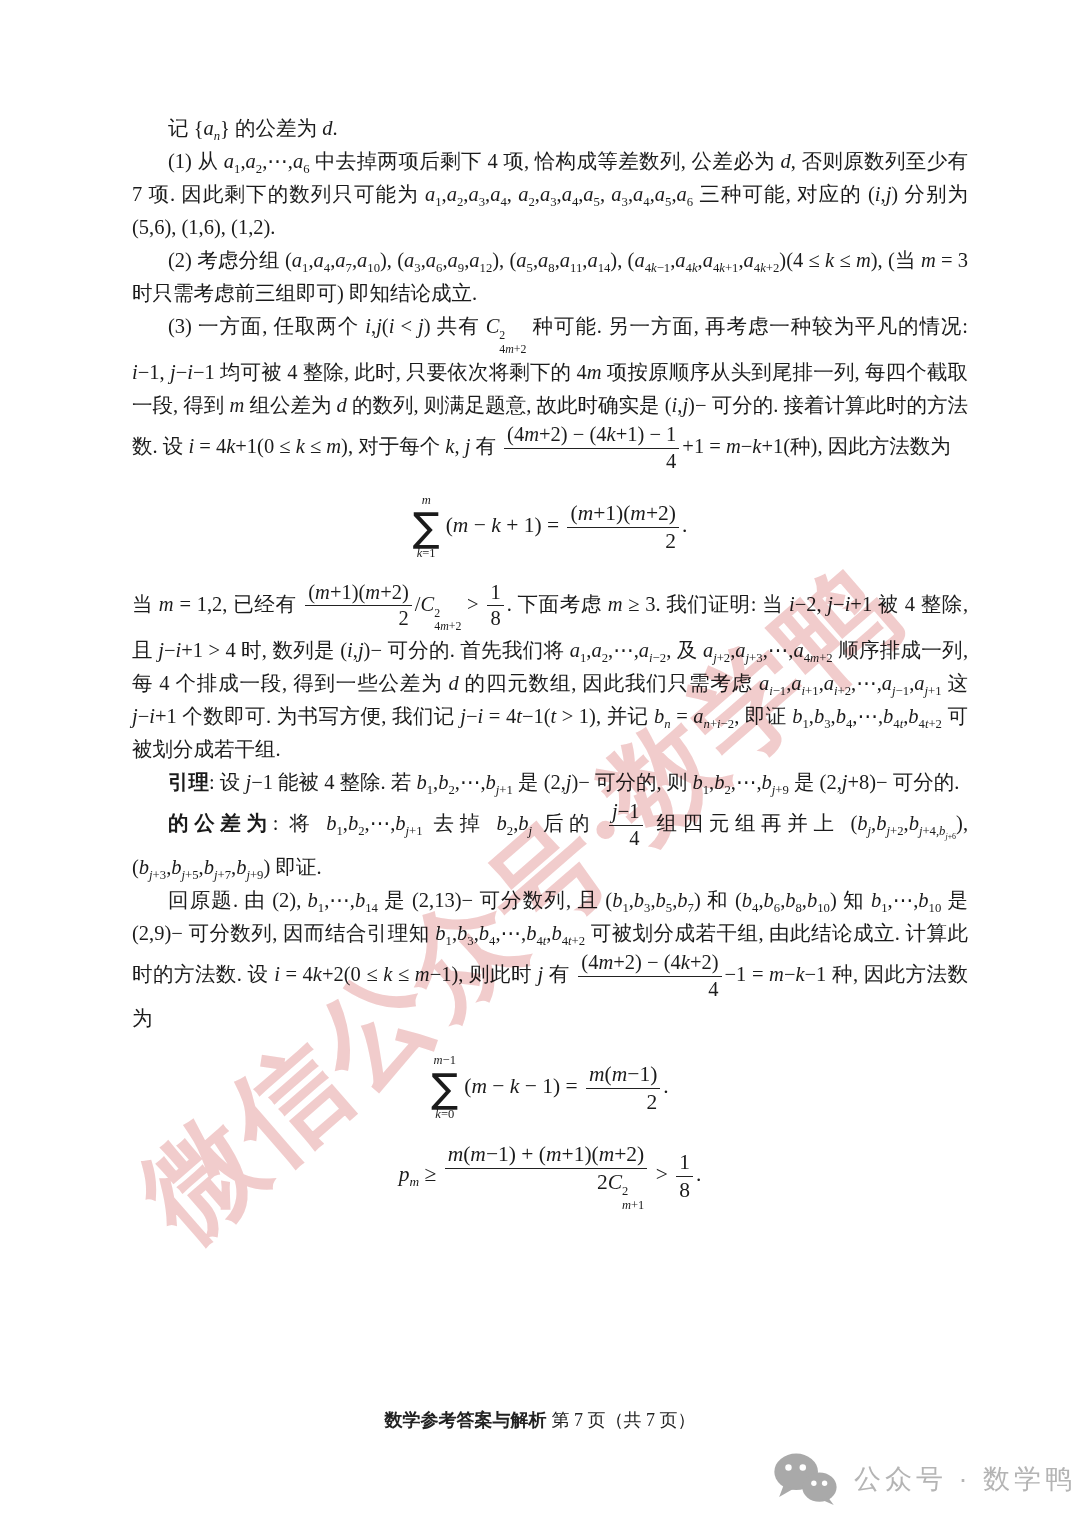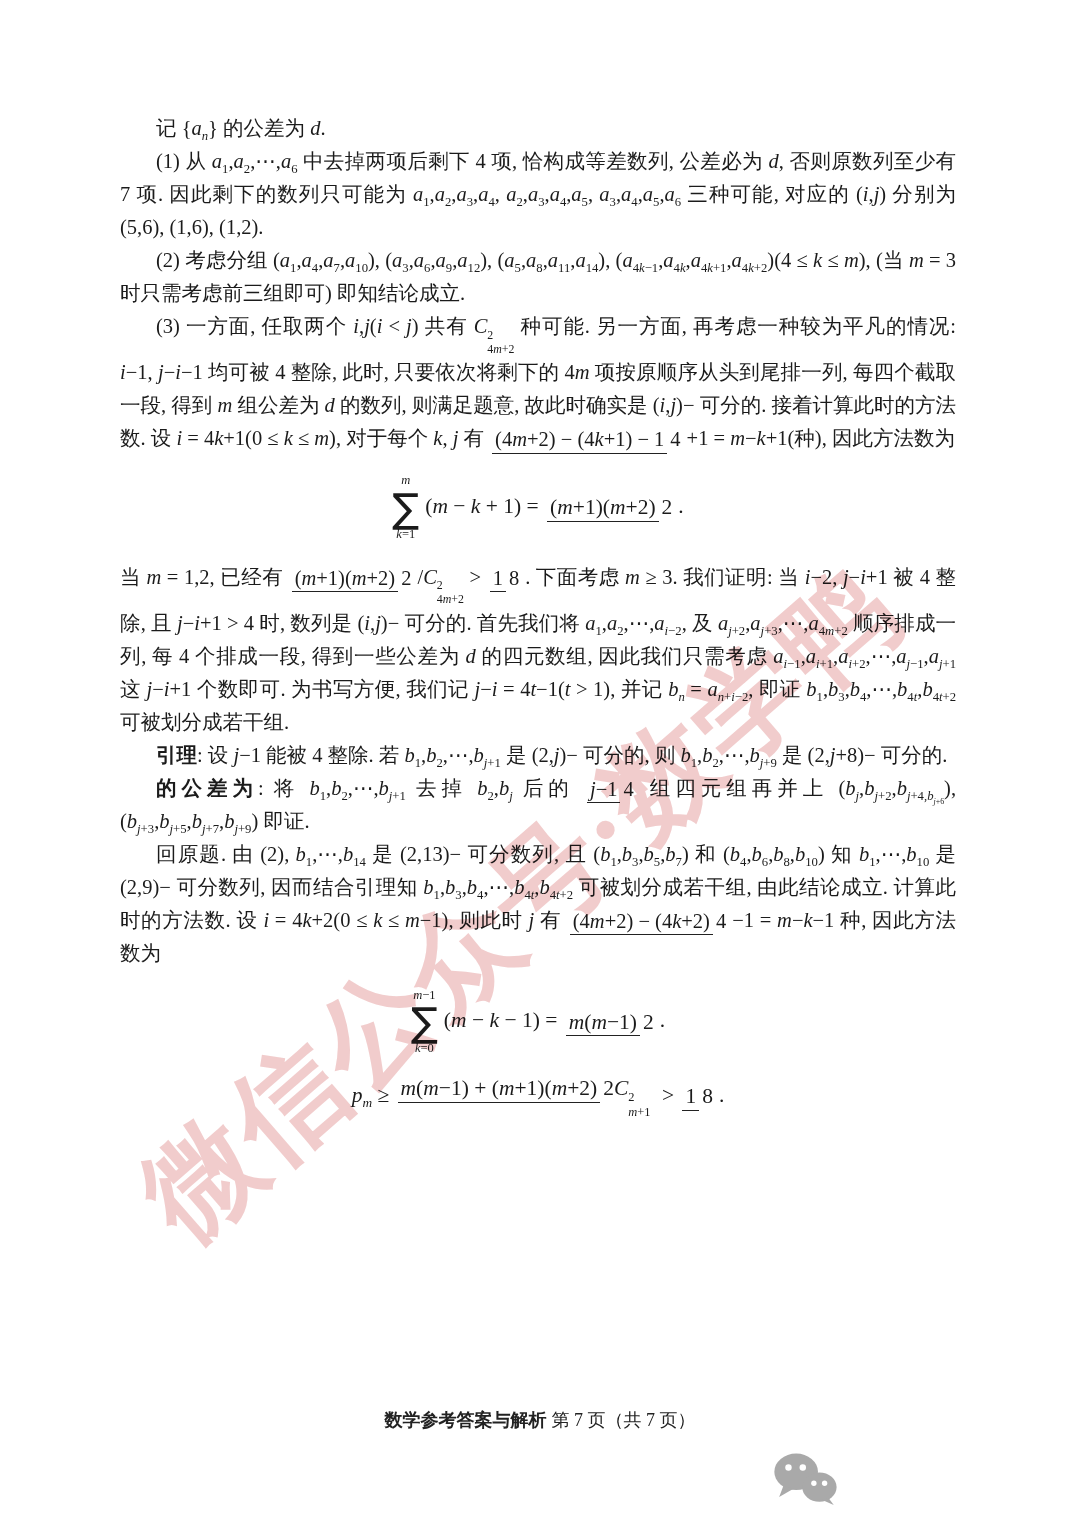--- a/index.html
+++ b/index.html
@@ -1,26 +1,26 @@
 <!DOCTYPE html>
 <html><head>
 <meta charset="utf-8">
 <style>
   html,body{margin:0;padding:0;background:#ffffff;}
   .page{position:relative;width:1080px;height:1528px;background:#ffffff;overflow:hidden;
         font-family:"Liberation Serif","DejaVu Serif",serif;color:#1b1b1b;}
-  .content{position:absolute;left:120px;top:112px;width:836px;
+  .content{position:absolute;left:132px;top:112px;width:836px;
            font-size:20.5px;line-height:33px;text-align:justify;}
   .par{margin:0;}
   .indent{text-indent:36px;}
   .display{text-align:center;margin:18px 0;font-size:21.5px;line-height:1.25;text-indent:0;}
   .m{font-family:"Liberation Serif","DejaVu Serif",serif;}
   .m i{font-style:italic;}
   sub{font-size:0.62em;line-height:0;}
-  .fr{display:inline-flex;flex-direction:row;align-items:flex-start;vertical-align:middle;
+  .fr{display:inline-flex;flex-direction:column;align-items:flex-end;vertical-align:middle;
       margin:0 3px;line-height:1.25;text-indent:0;}
   .fr .nu{display:block;padding:0 3px;border-bottom:1.4px solid #222;}
   .fr .de{display:block;padding:0 3px;}
   .ss{display:inline-flex;flex-direction:column;align-items:flex-start;font-size:0.58em;
       line-height:1.15;vertical-align:-0.5em;text-indent:0;}
   .sum{display:inline-flex;flex-direction:column;align-items:center;vertical-align:middle;
        line-height:1;margin-right:6px;text-indent:0;}
   .sum .lim{font-size:12.5px;line-height:1.25;}
   .sum .sg{font-size:40px;line-height:0.95;font-family:"DejaVu Sans","Liberation Sans",sans-serif;}
   .watermark{position:absolute;left:-60px;top:828px;width:1160px;text-align:center;
@@ -115,15 +115,16 @@
           <polygon points="31.5,25.5 34.5,29.5 27.5,26.5"></polygon>
         </g>
         <g fill="#ffffff">
           <circle cx="9.2" cy="8.6" r="1.8"></circle>
           <circle cx="17.2" cy="8.6" r="1.8"></circle>
           <circle cx="23.4" cy="17.4" r="1.5"></circle>
           <circle cx="29.4" cy="17.4" r="1.5"></circle>
         </g>
       </svg>
     </span>
+    <span class="label">公众号 · 数学鸭</span>
   </div>
 
 </div>
 
 </body></html>

